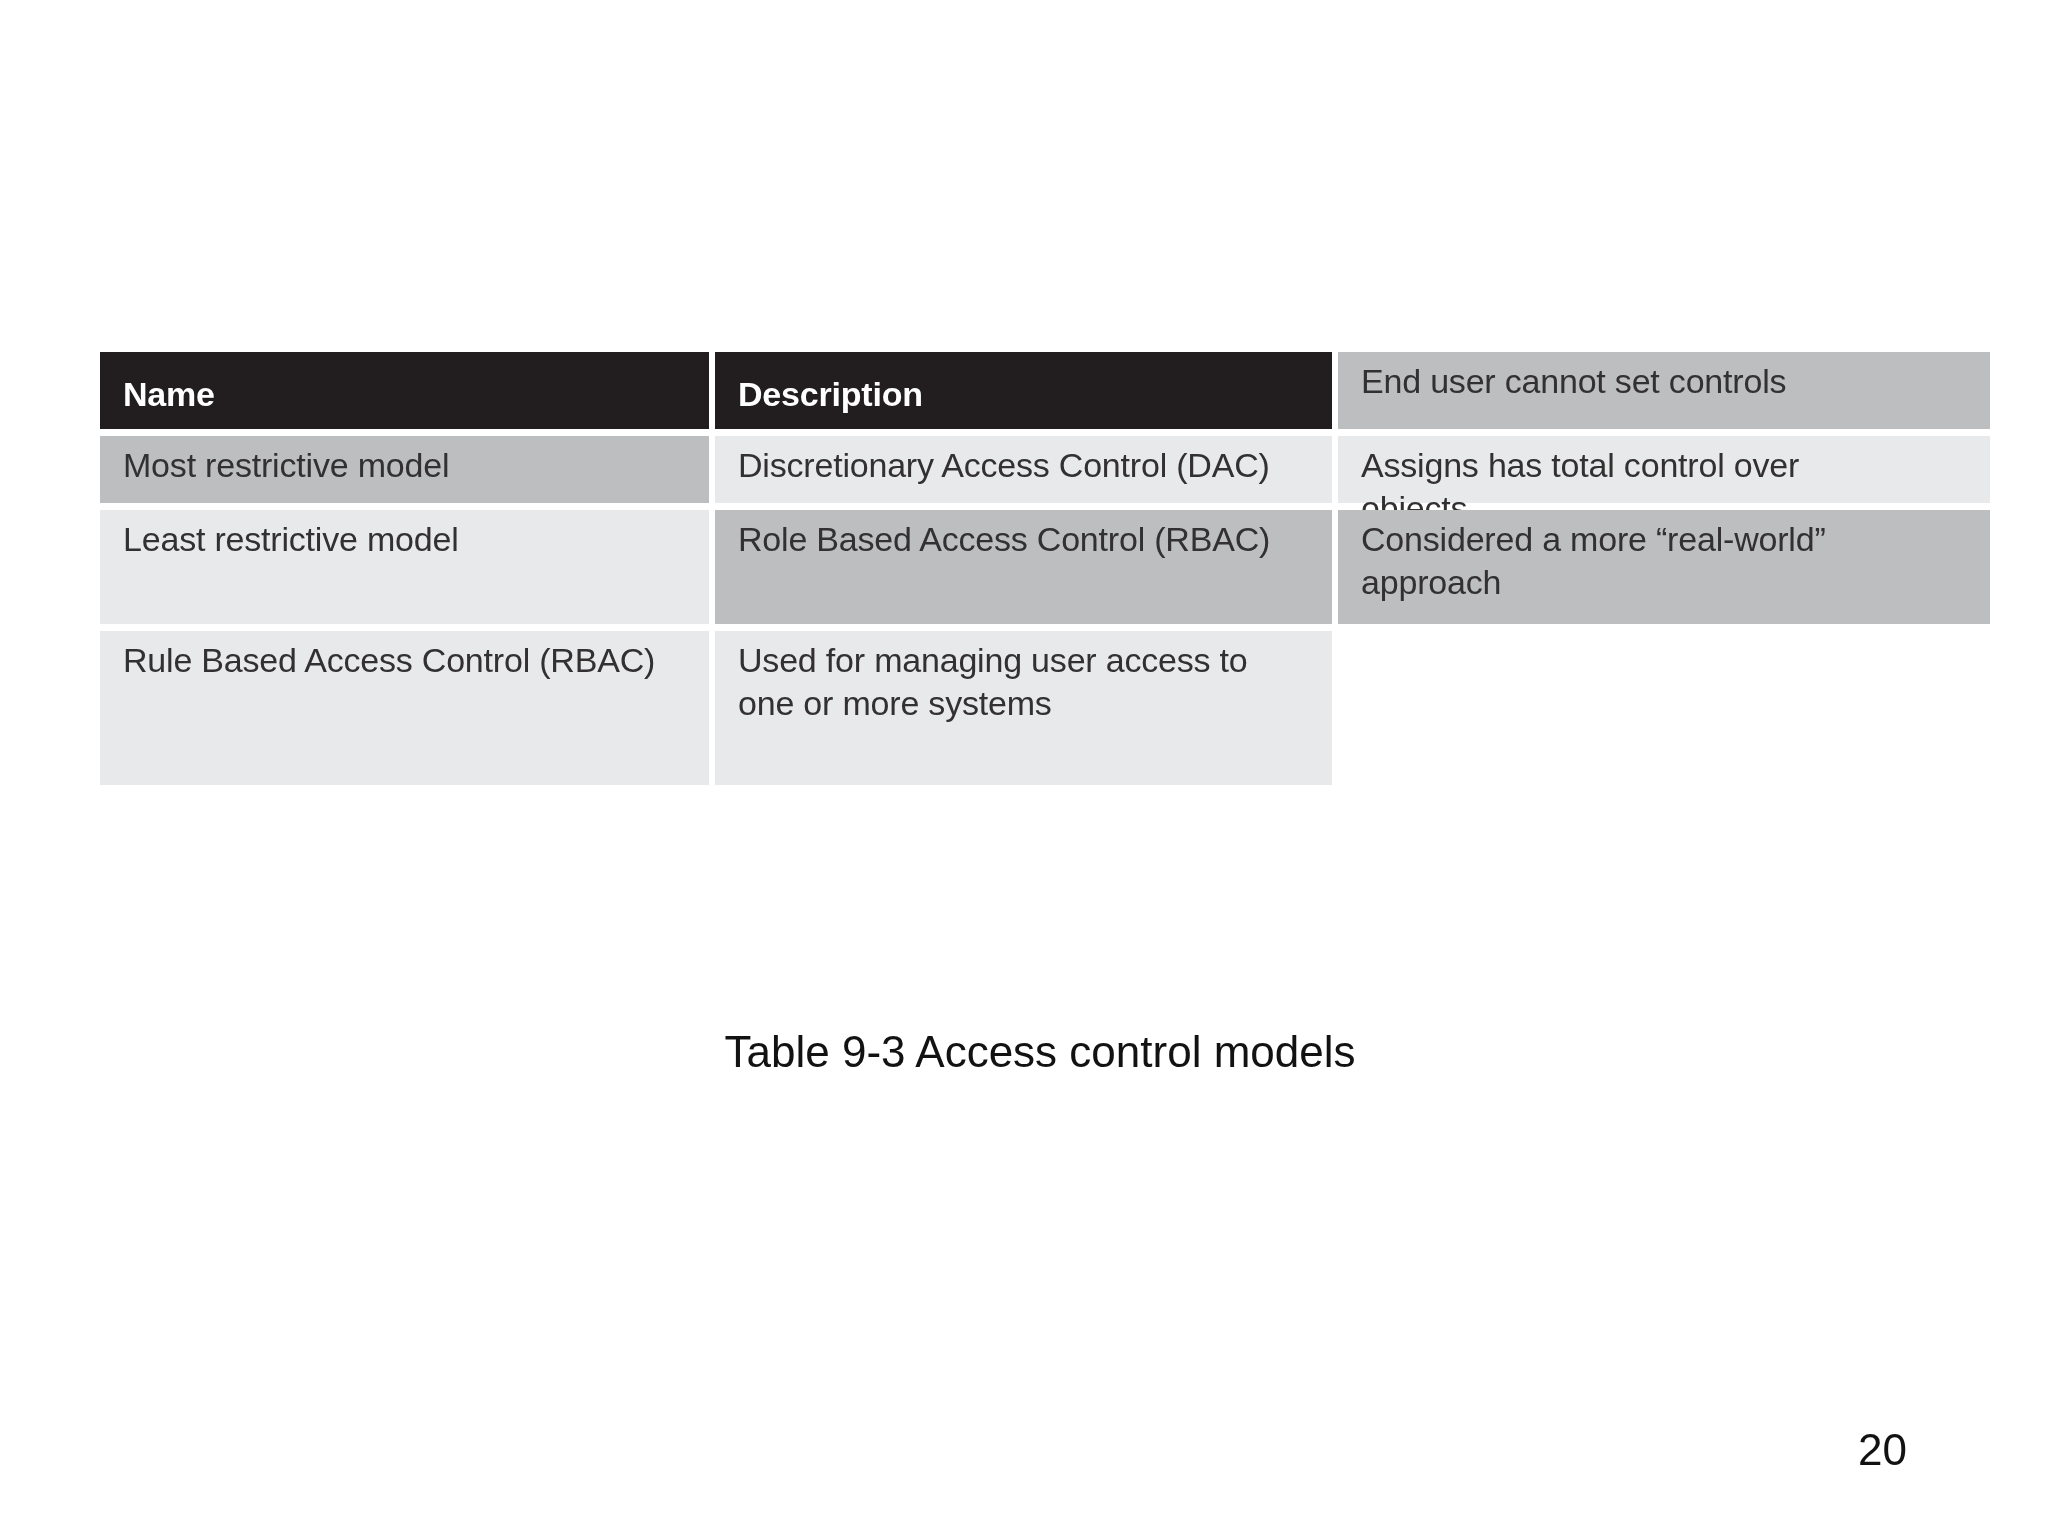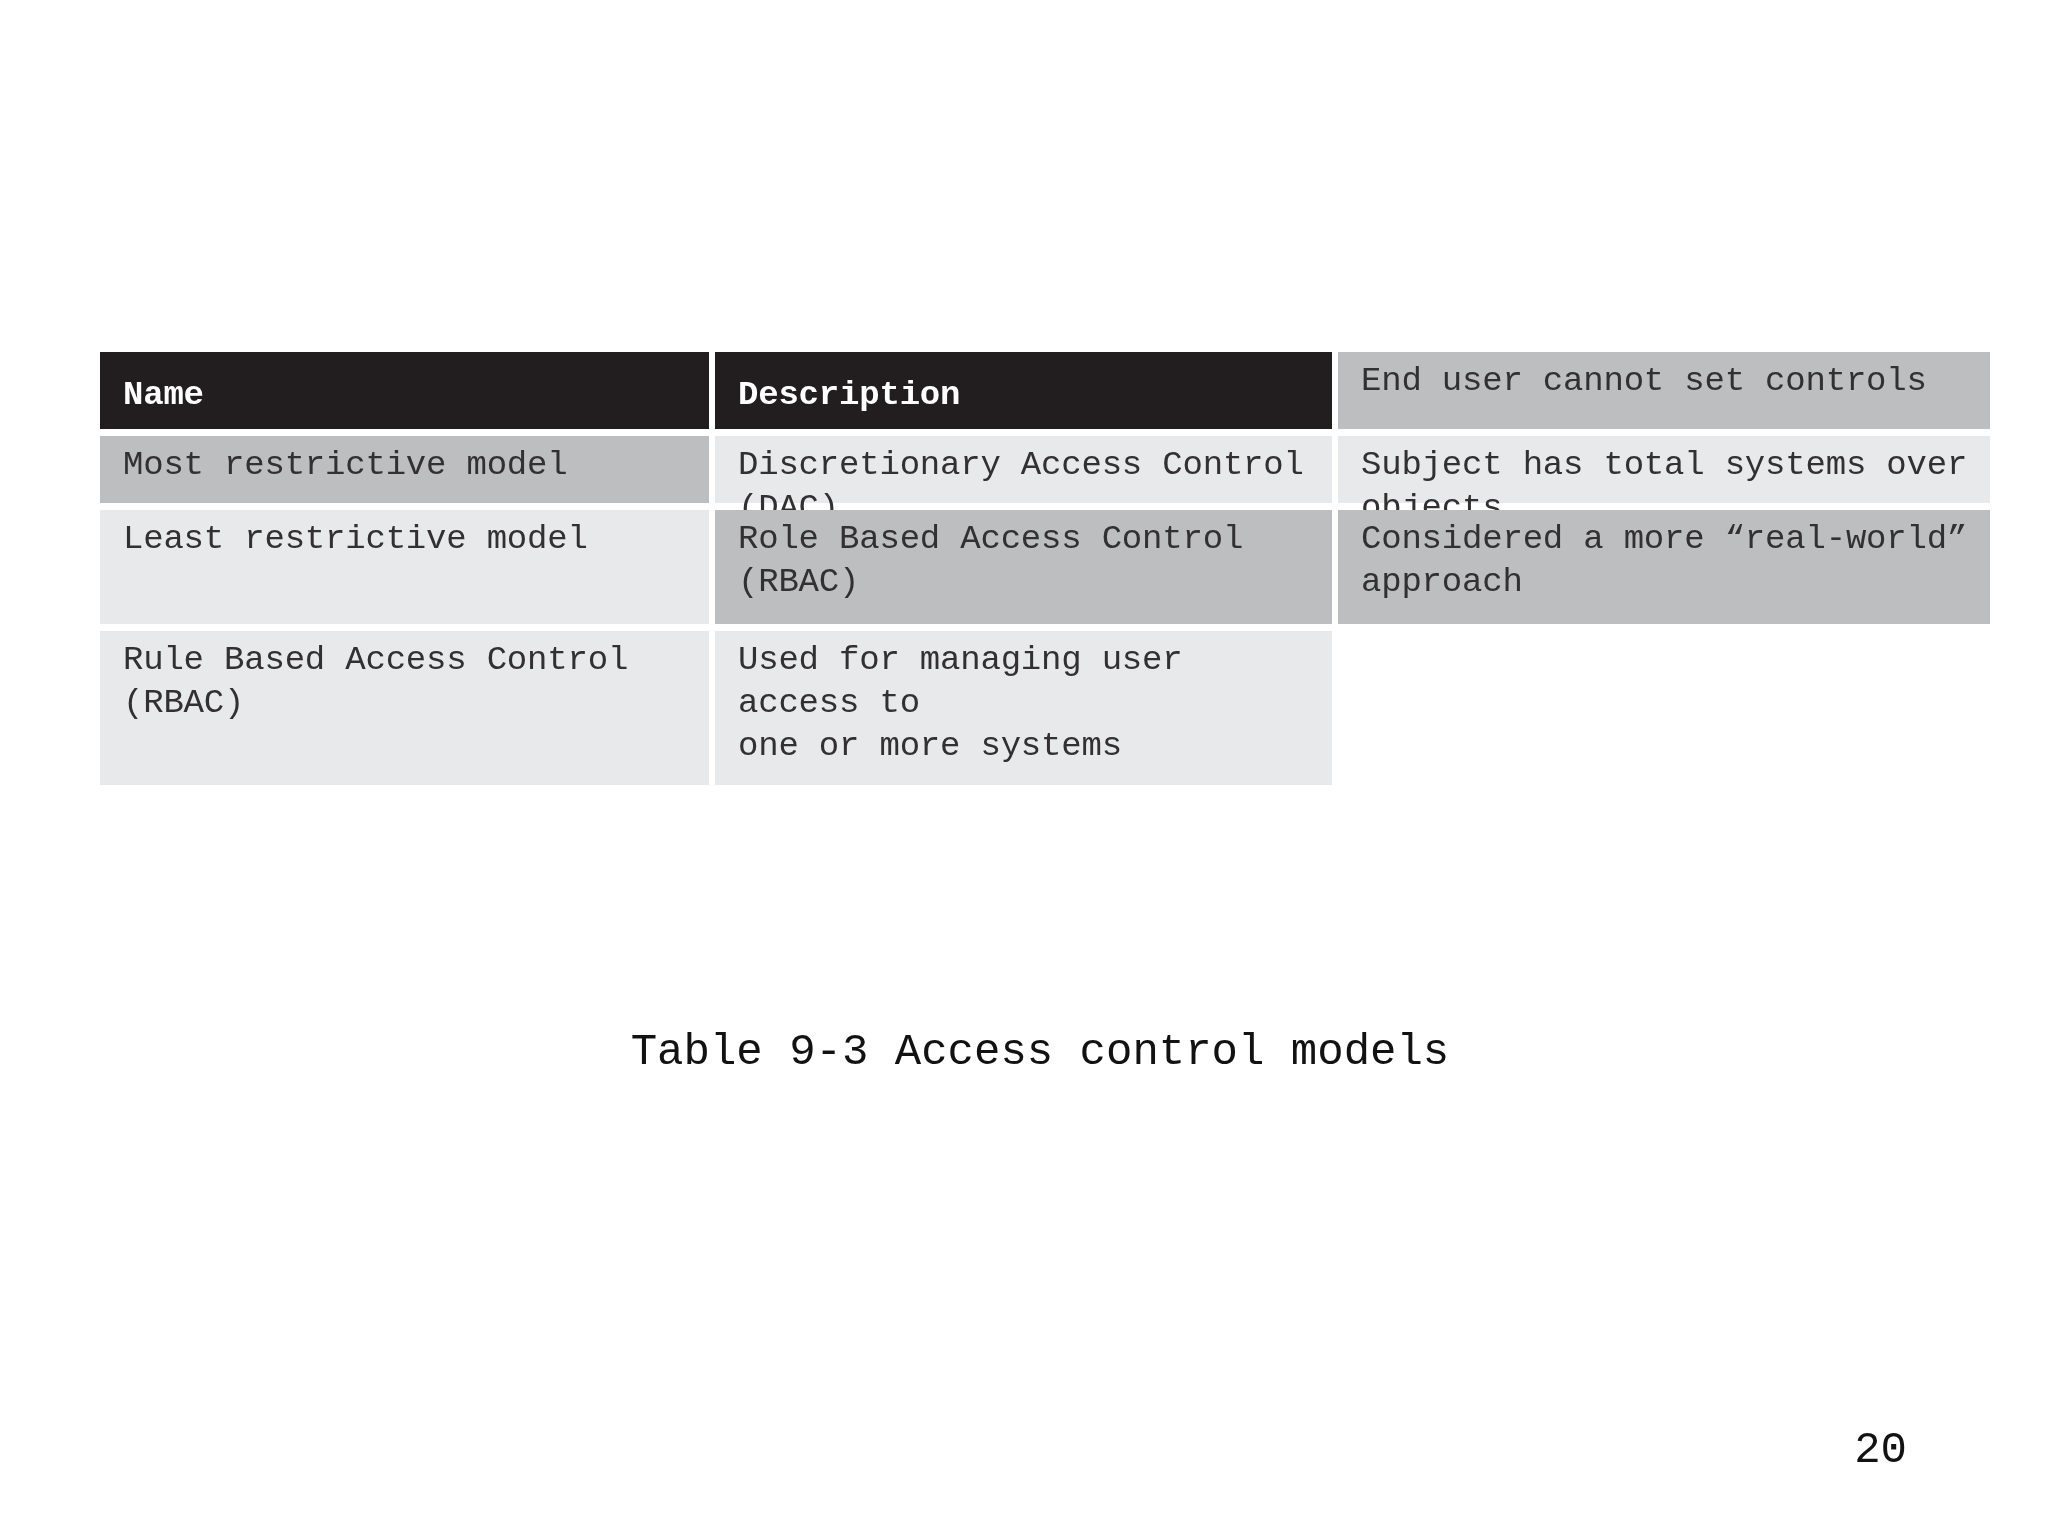--- a/index.html
+++ b/index.html
@@ -1,21 +1,21 @@
 <!DOCTYPE html>
 <html><head>
 <meta charset="utf-8">
 <style>
   html, body { margin: 0; padding: 0; background: #ffffff; }
   .page {
     position: relative;
     width: 2048px;
     height: 1536px;
     background: #ffffff;
-    font-family: Liberation Mono, monospace;
+    font-family: Liberation Sans, sans-serif;
     overflow: hidden;
   }
   .acl-table {
     position: absolute;
     left: 100px;
     top: 352px;
     display: grid;
     grid-template-columns: 609px 617px 652px;
     grid-template-rows: 77px 67px 114px 154px 148px;
     column-gap: 6px;
@@ -80,21 +80,21 @@
       <div>End user cannot set controls</div>
     </div>
     <div class="td shade-medium">
       <div>Most restrictive model</div>
     </div>
 
     <div class="td shade-light">
       <div>Discretionary Access Control (DAC)</div>
     </div>
     <div class="td shade-light">
-      <div>Subject has total systems over</div>
+      <div>Assigns has total control over</div>
       <div>objects</div>
     </div>
     <div class="td shade-light">
       <div>Least restrictive model</div>
     </div>
 
     <div class="td shade-medium">
       <div>Role Based Access Control (RBAC)</div>
     </div>
     <div class="td shade-medium">

